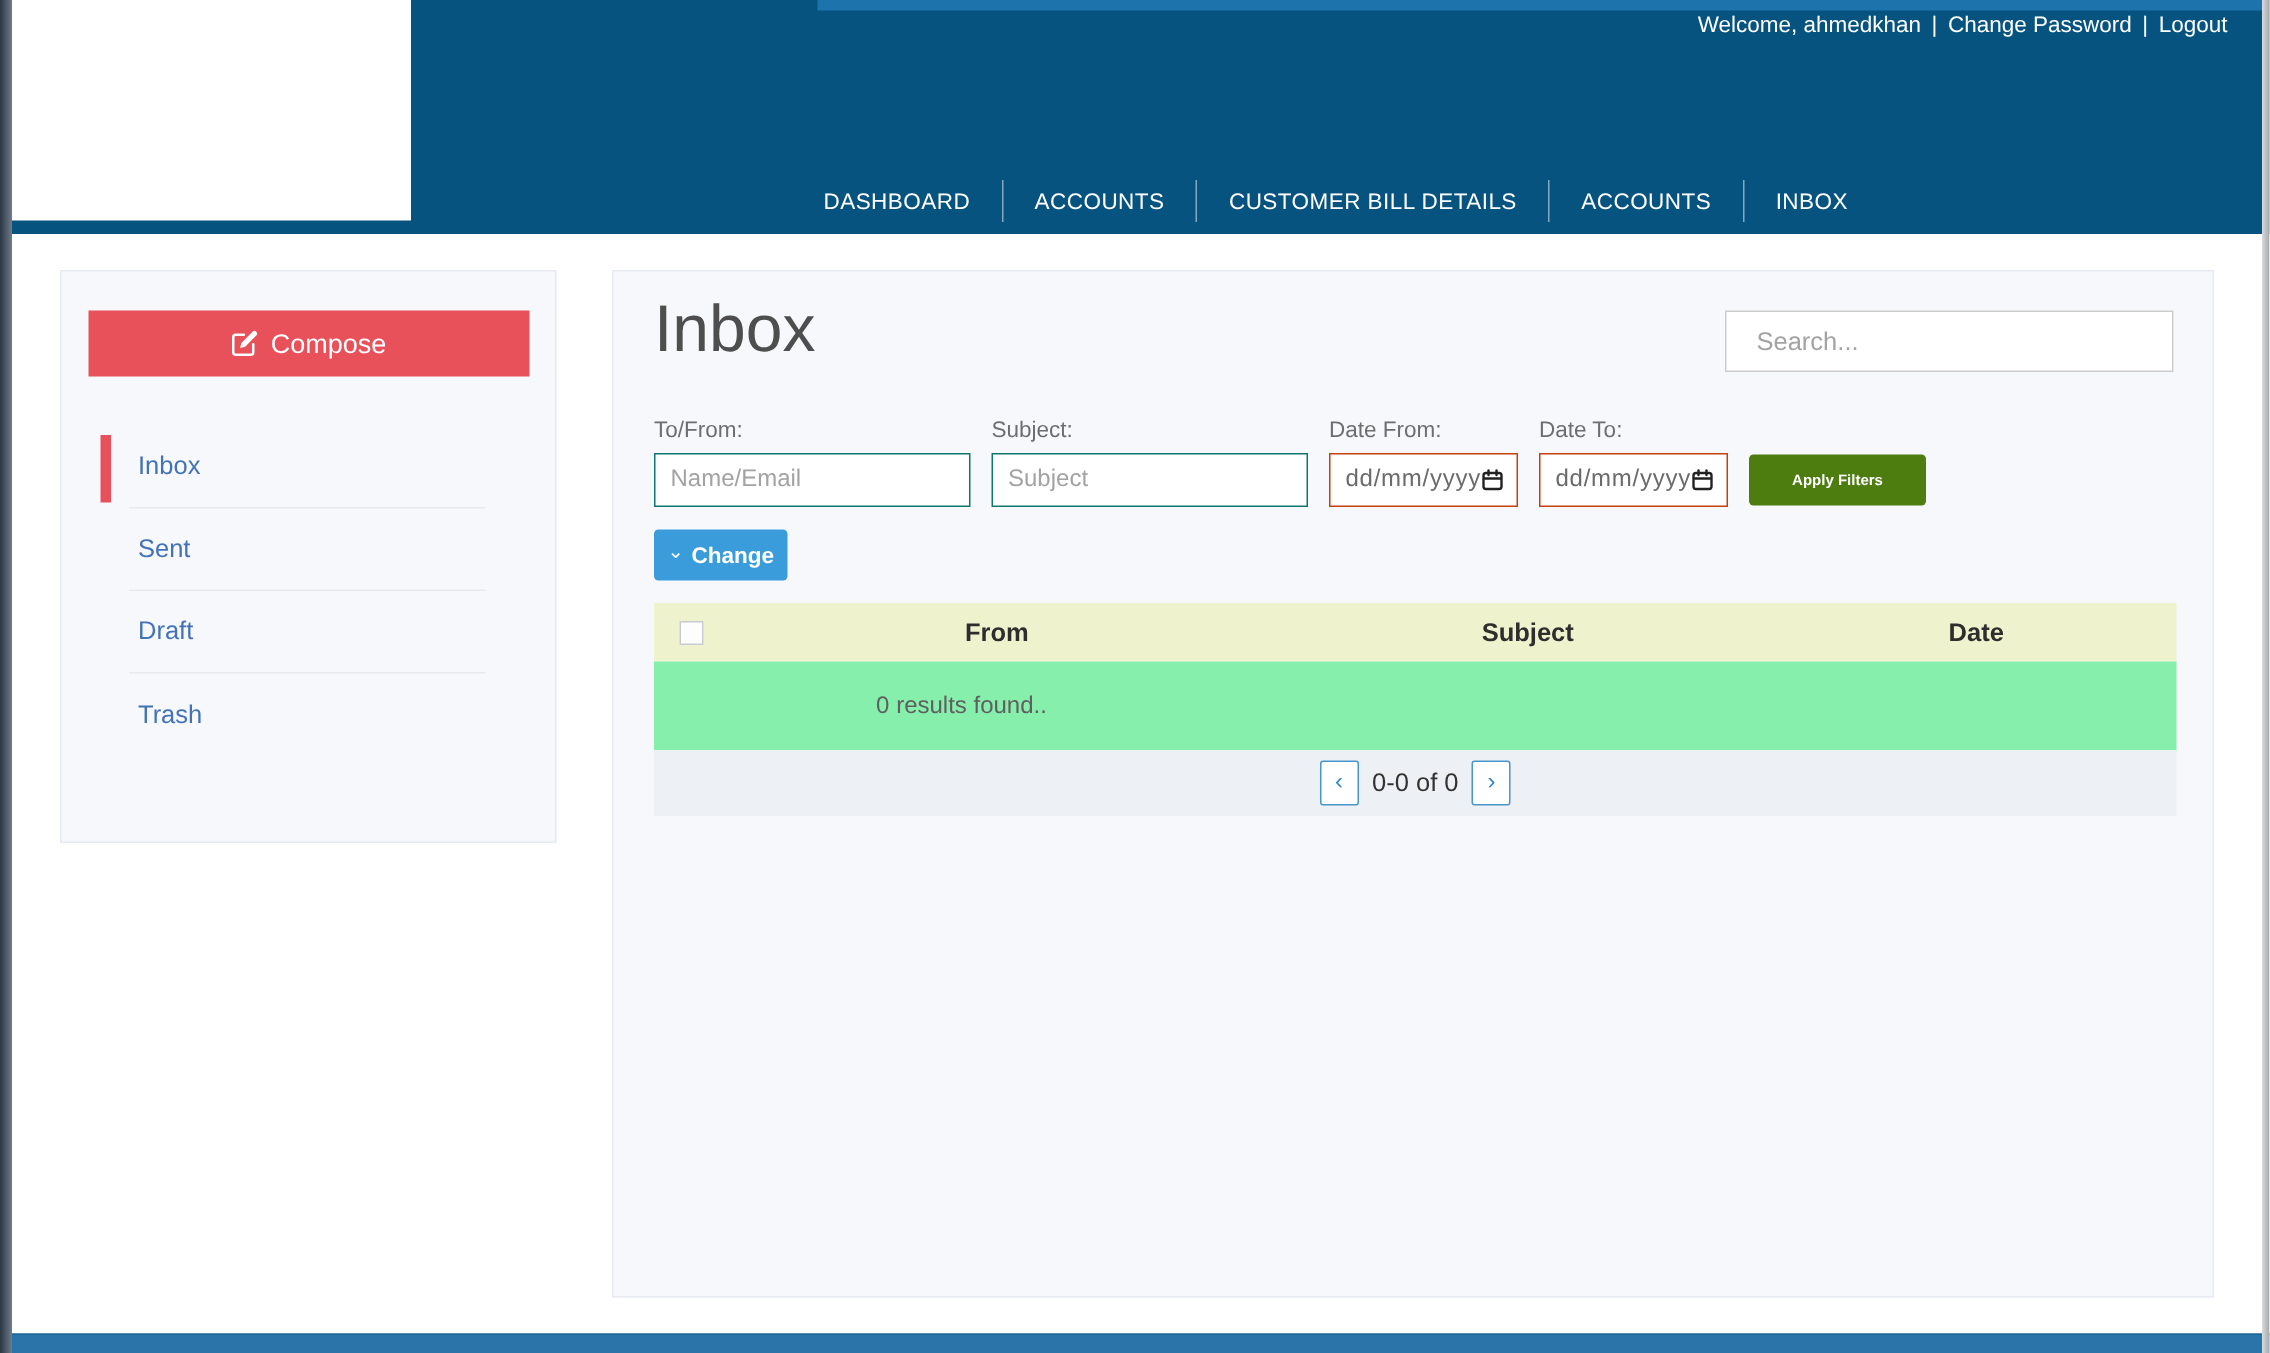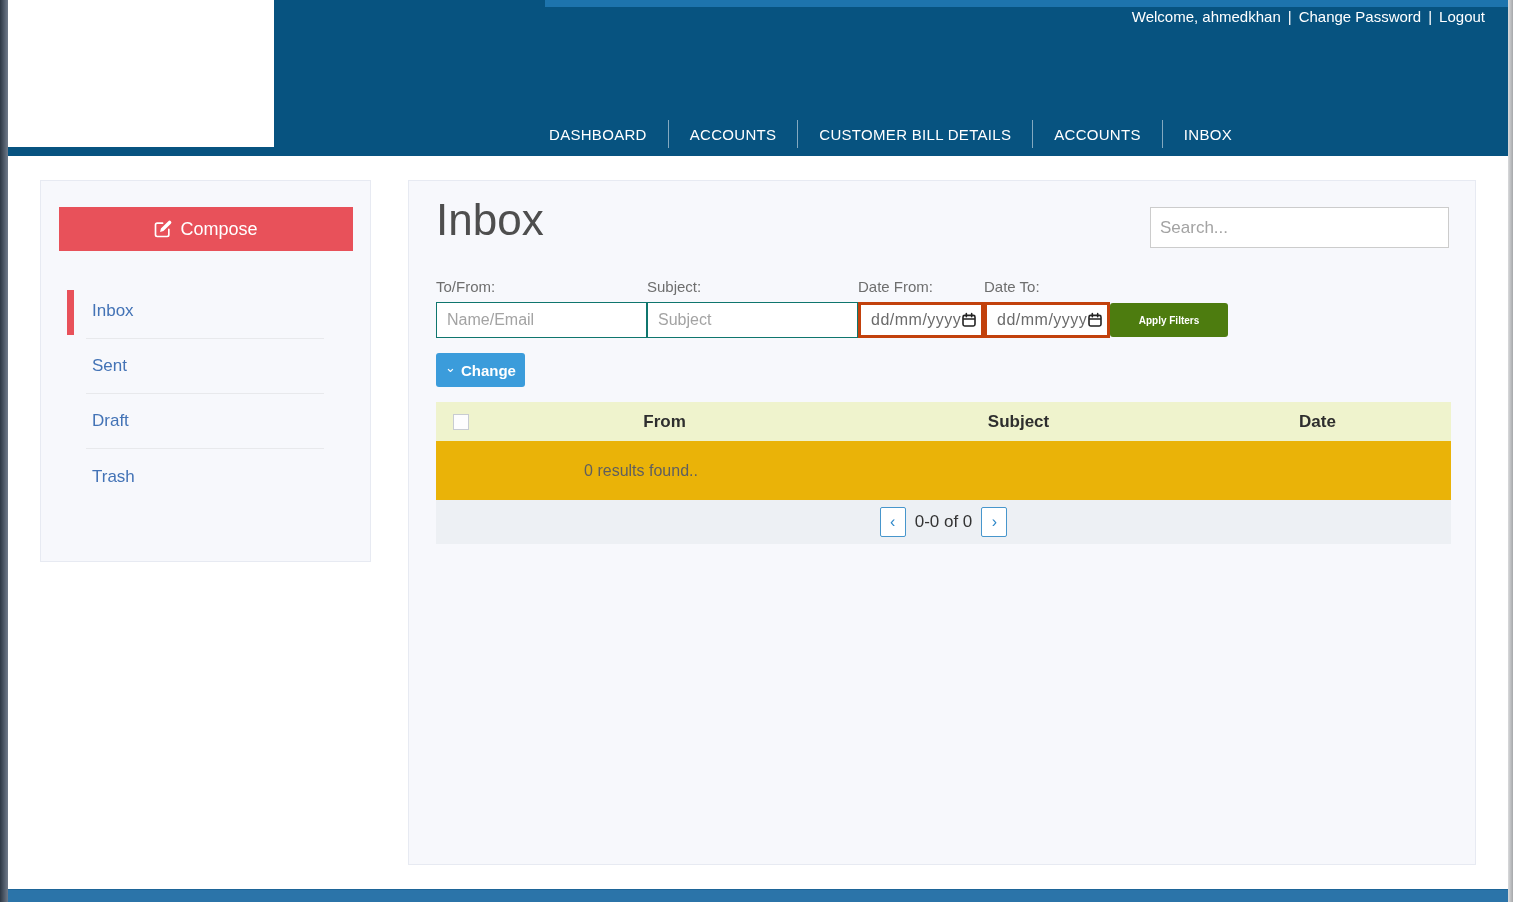--- a/index.html
+++ b/index.html
@@ -32,47 +32,47 @@
   .side-menu { margin-top:33px; }
   .side-item { position:relative; height:55px; margin:0 46px 0 45px; display:flex; align-items:center;
                padding-left:6px; font-size:17px; color:#4373b6; cursor:pointer; }
   .side-item.bordered { border-bottom:1px solid #e8e9ec; }
   .side-item.active::before { content:""; position:absolute; left:-19px; top:6px; width:7px; height:45px; background:#e8515a; }
   
   .main { position:absolute; left:408px; top:180px; width:1068px; height:685px;
           background:#f7f8fc; border:1px solid #e7eaf2; }
   .main-title { position:absolute; left:27px; top:14px; font-size:44px; color:#4e4e4e; }
   .search-input { position:absolute; top:26px; right:26px; width:299px; height:41px;
-                  border:1px solid #cccccc; padding:0 9px; font-size:17px; background:#fff; color:#333;
+                  border:1px solid #cccccc; padding:0 20px; font-size:17px; background:#fff; color:#333;
                   font-family:"Liberation Sans", sans-serif; }
   .search-input::placeholder { color:#a3a3a3; }
-  .filters { position:absolute; left:27px; top:97px; display:flex; align-items:flex-end; }
+  .filters { position:absolute; left:27px; top:97px; display:flex; gap:14px; align-items:flex-end; }
   .fgroup { display:flex; flex-direction:column; gap:7px; }
   .fgroup label { font-size:15px; color:#6e6e6e; }
   .fgroup input[type=text] { height:36px; border:1px solid #0f766e; background:#fff; padding:0 10px;
                              font-size:16px; color:#333; font-family:"Liberation Sans", sans-serif; }
   .fgroup input::placeholder { color:#a3a3a3; }
   .w211 { width:211px; }
-  .date-box { width:126px; height:36px; border:3px solid #c2410c; background:#fff; display:flex;
+  .date-box { width:126px; height:36px; border:1px solid #c2410c; background:#fff; display:flex;
               align-items:center; justify-content:space-between; padding:0 8px 0 10px; cursor:text; }
   .date-box .dtext { font-size:16px; color:#6b6b6b; letter-spacing:.5px; }
   .apply-btn { width:118px; height:34px; background:#4d7c0f; border:none; border-radius:3px; color:#fff;
                font-size:10px; font-weight:bold; cursor:pointer; margin-bottom:1px; font-family:"Liberation Sans", sans-serif; }
   .actions-btn { position:absolute; left:27px; top:172px; width:89px; height:34px; background:#3b9cdb;
                  border:none; border-radius:3px; color:#fff; font-size:15px; font-weight:bold; cursor:pointer;
                  display:flex; align-items:center; justify-content:center; gap:5px; font-family:"Liberation Sans", sans-serif; }
   .actions-btn .chev { font-size:13px; font-weight:normal; line-height:10px; position:relative; top:-2px; }
   
   .table { position:absolute; left:27px; top:221px; width:1015px; }
   .thead { display:flex; align-items:center; height:39px; background:#eff3cd; }
   .th { text-align:center; font-size:17px; font-weight:bold; color:#2e2e2e; }
   .col-check { width:40px; padding-left:17px; }
   .col-from { width:377px; } .col-subj { width:331px; } .col-date { width:267px; }
   .checkbox { width:16px; height:16px; border:1px solid #c8ccd2; background:#fdfdfe; cursor:pointer; }
-  .empty-row { height:60px; background:#eab308; border-bottom:1px solid #e4e6e9; display:flex; align-items:center; }
+  .empty-row { height:60px; background:#86efac; border-bottom:1px solid #e4e6e9; display:flex; align-items:center; }
   .empty-msg { width:410px; text-align:center; font-size:16px; color:#5f5f5f; }
   .pager-band { position:absolute; left:27px; top:319px; width:1015px; height:44px; background:#edf0f4;
                 display:flex; align-items:center; justify-content:center; gap:9px; }
   .pager-btn { width:26px; height:30px; background:#ffffff; border:1px solid #4796cc; border-radius:2px;
                color:#2f88c9; font-size:16px; display:flex; align-items:center; justify-content:center; cursor:pointer; }
   .pager-text { font-size:17px; color:#333333;text-align:right; }
   svg { display:block; }
 </style>
 </head>
 <body>

